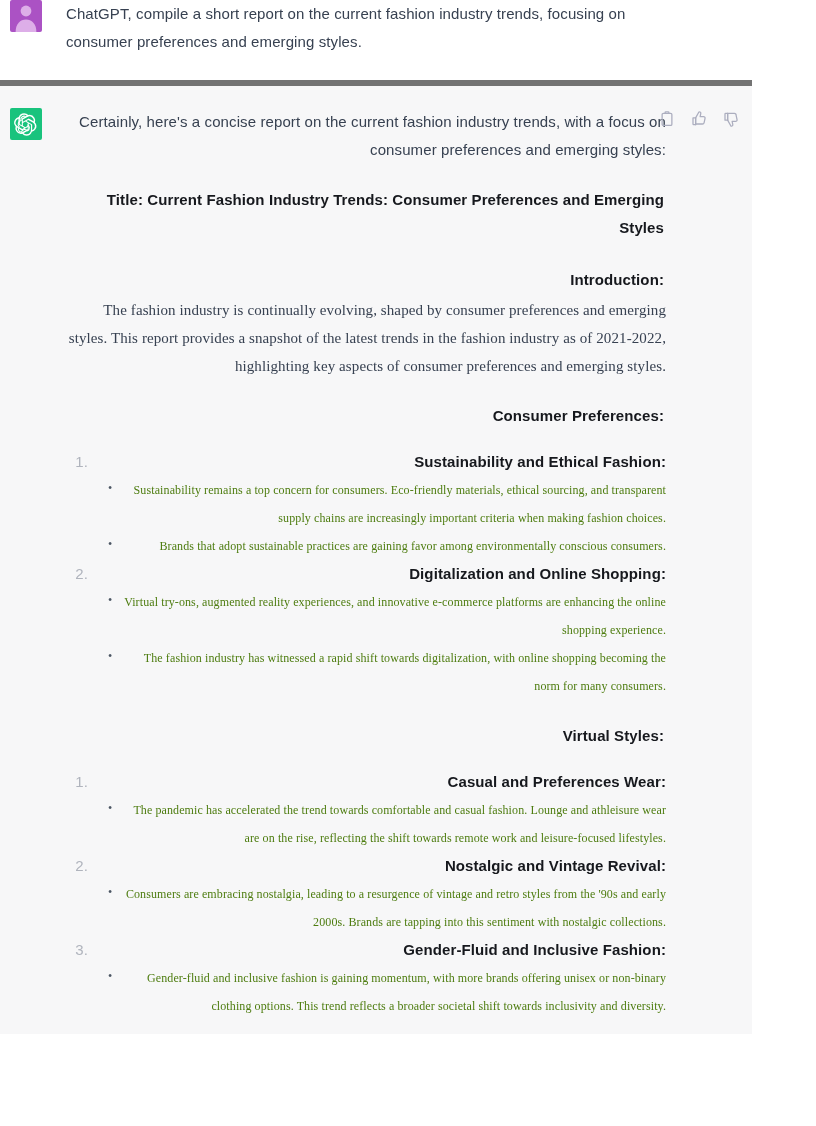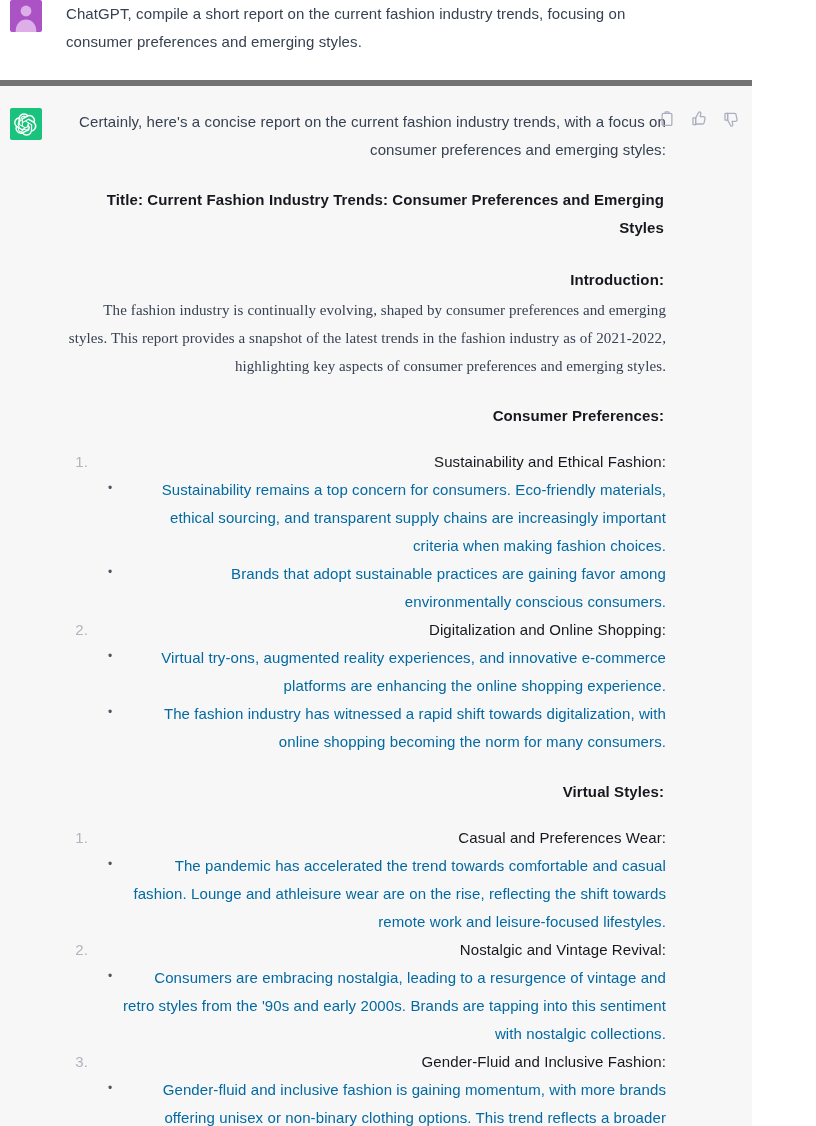--- a/index.html
+++ b/index.html
@@ -109,36 +109,37 @@
   }
   ol.num-list > li::marker {
     color: #b0b4bd;
     font-size: 15px;
     font-weight: 400;
   }
   .li-title {
     color: #16181d;
     font-size: 15px;
     line-height: 28px;
-    font-weight: 400;
+    font-weight: 700;
     letter-spacing: 0.1px;
     display: block;
   }
   ul.bullet-list {
     margin: 0;
     padding: 0 0 0 24px;
     list-style: none;
   }
   ul.bullet-list > li {
     position: relative;
-    color: #0369a1;
-    font-size: 15px;
+    color: #4d7c0f;
+    font-size: 12px;
     line-height: 28px;
     letter-spacing: 0.1px;
     padding-left: 0px;
+    font-family: Liberation Serif, serif;
   }
   ul.bullet-list > li::before {
     content: "\2022";
     position: absolute;
     left: -14px;
     top: -2px;
     color: #4b5563;
     font-size: 12px;
     line-height: 28px;
   }

